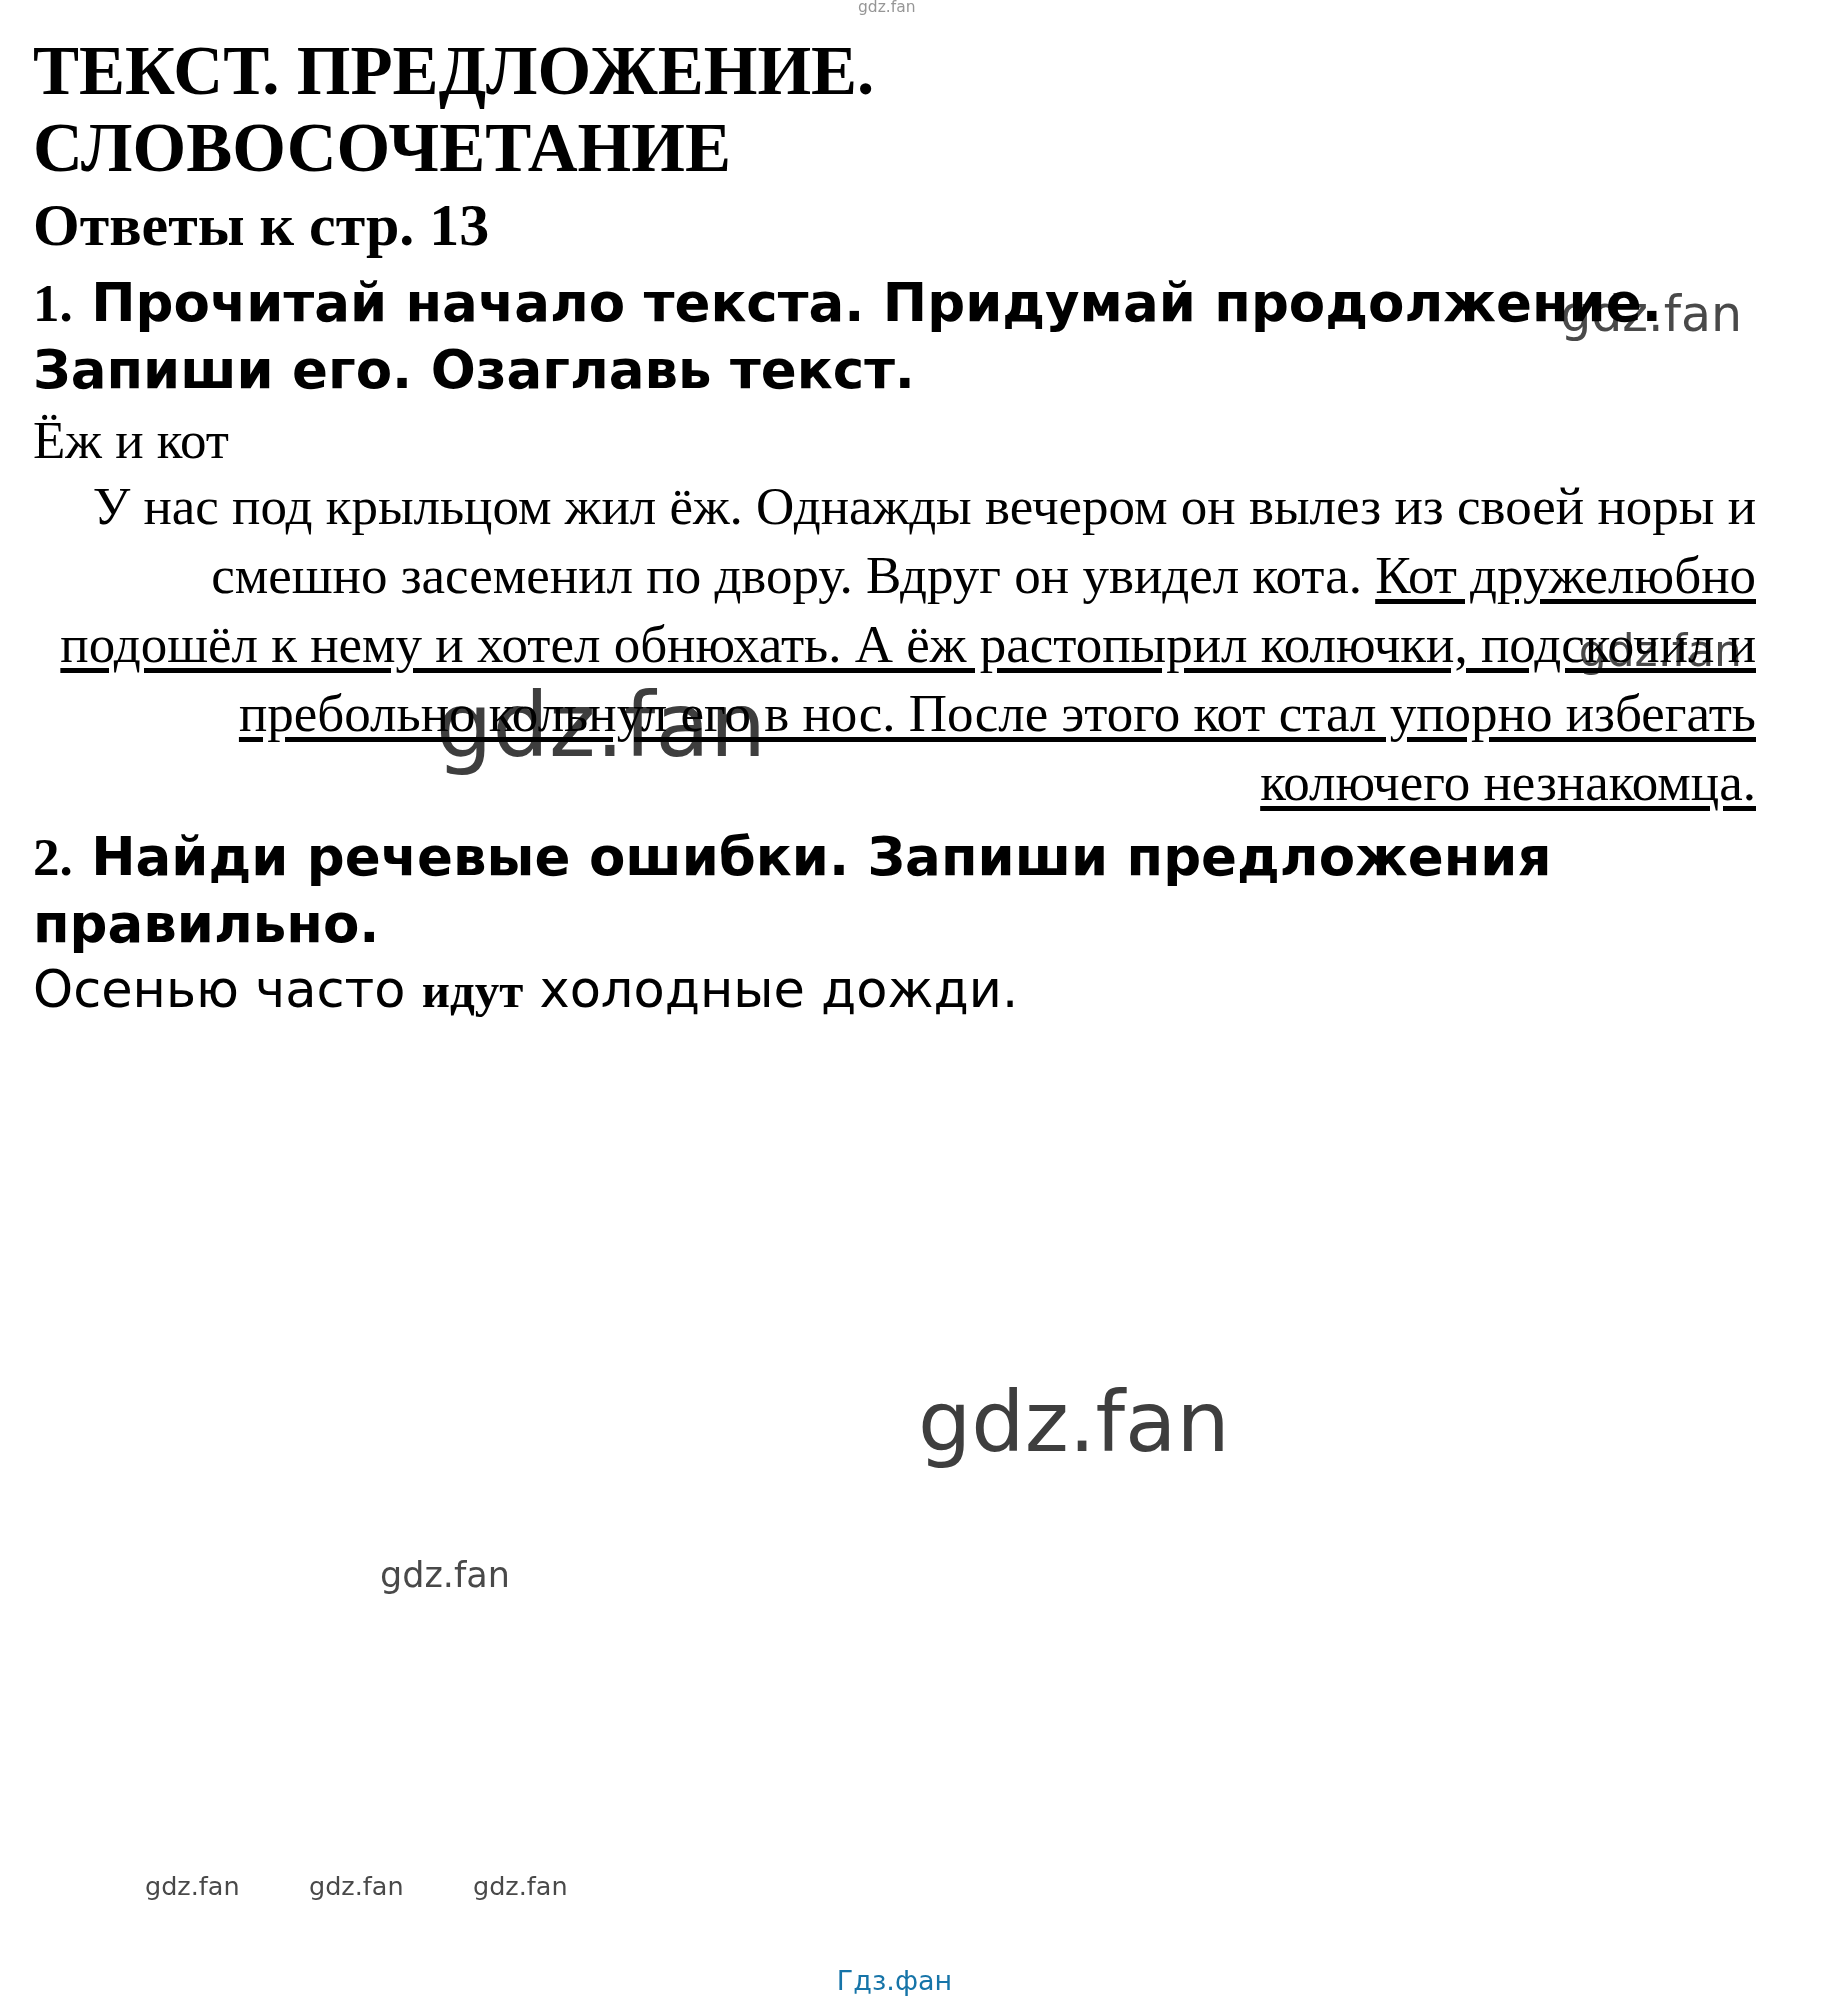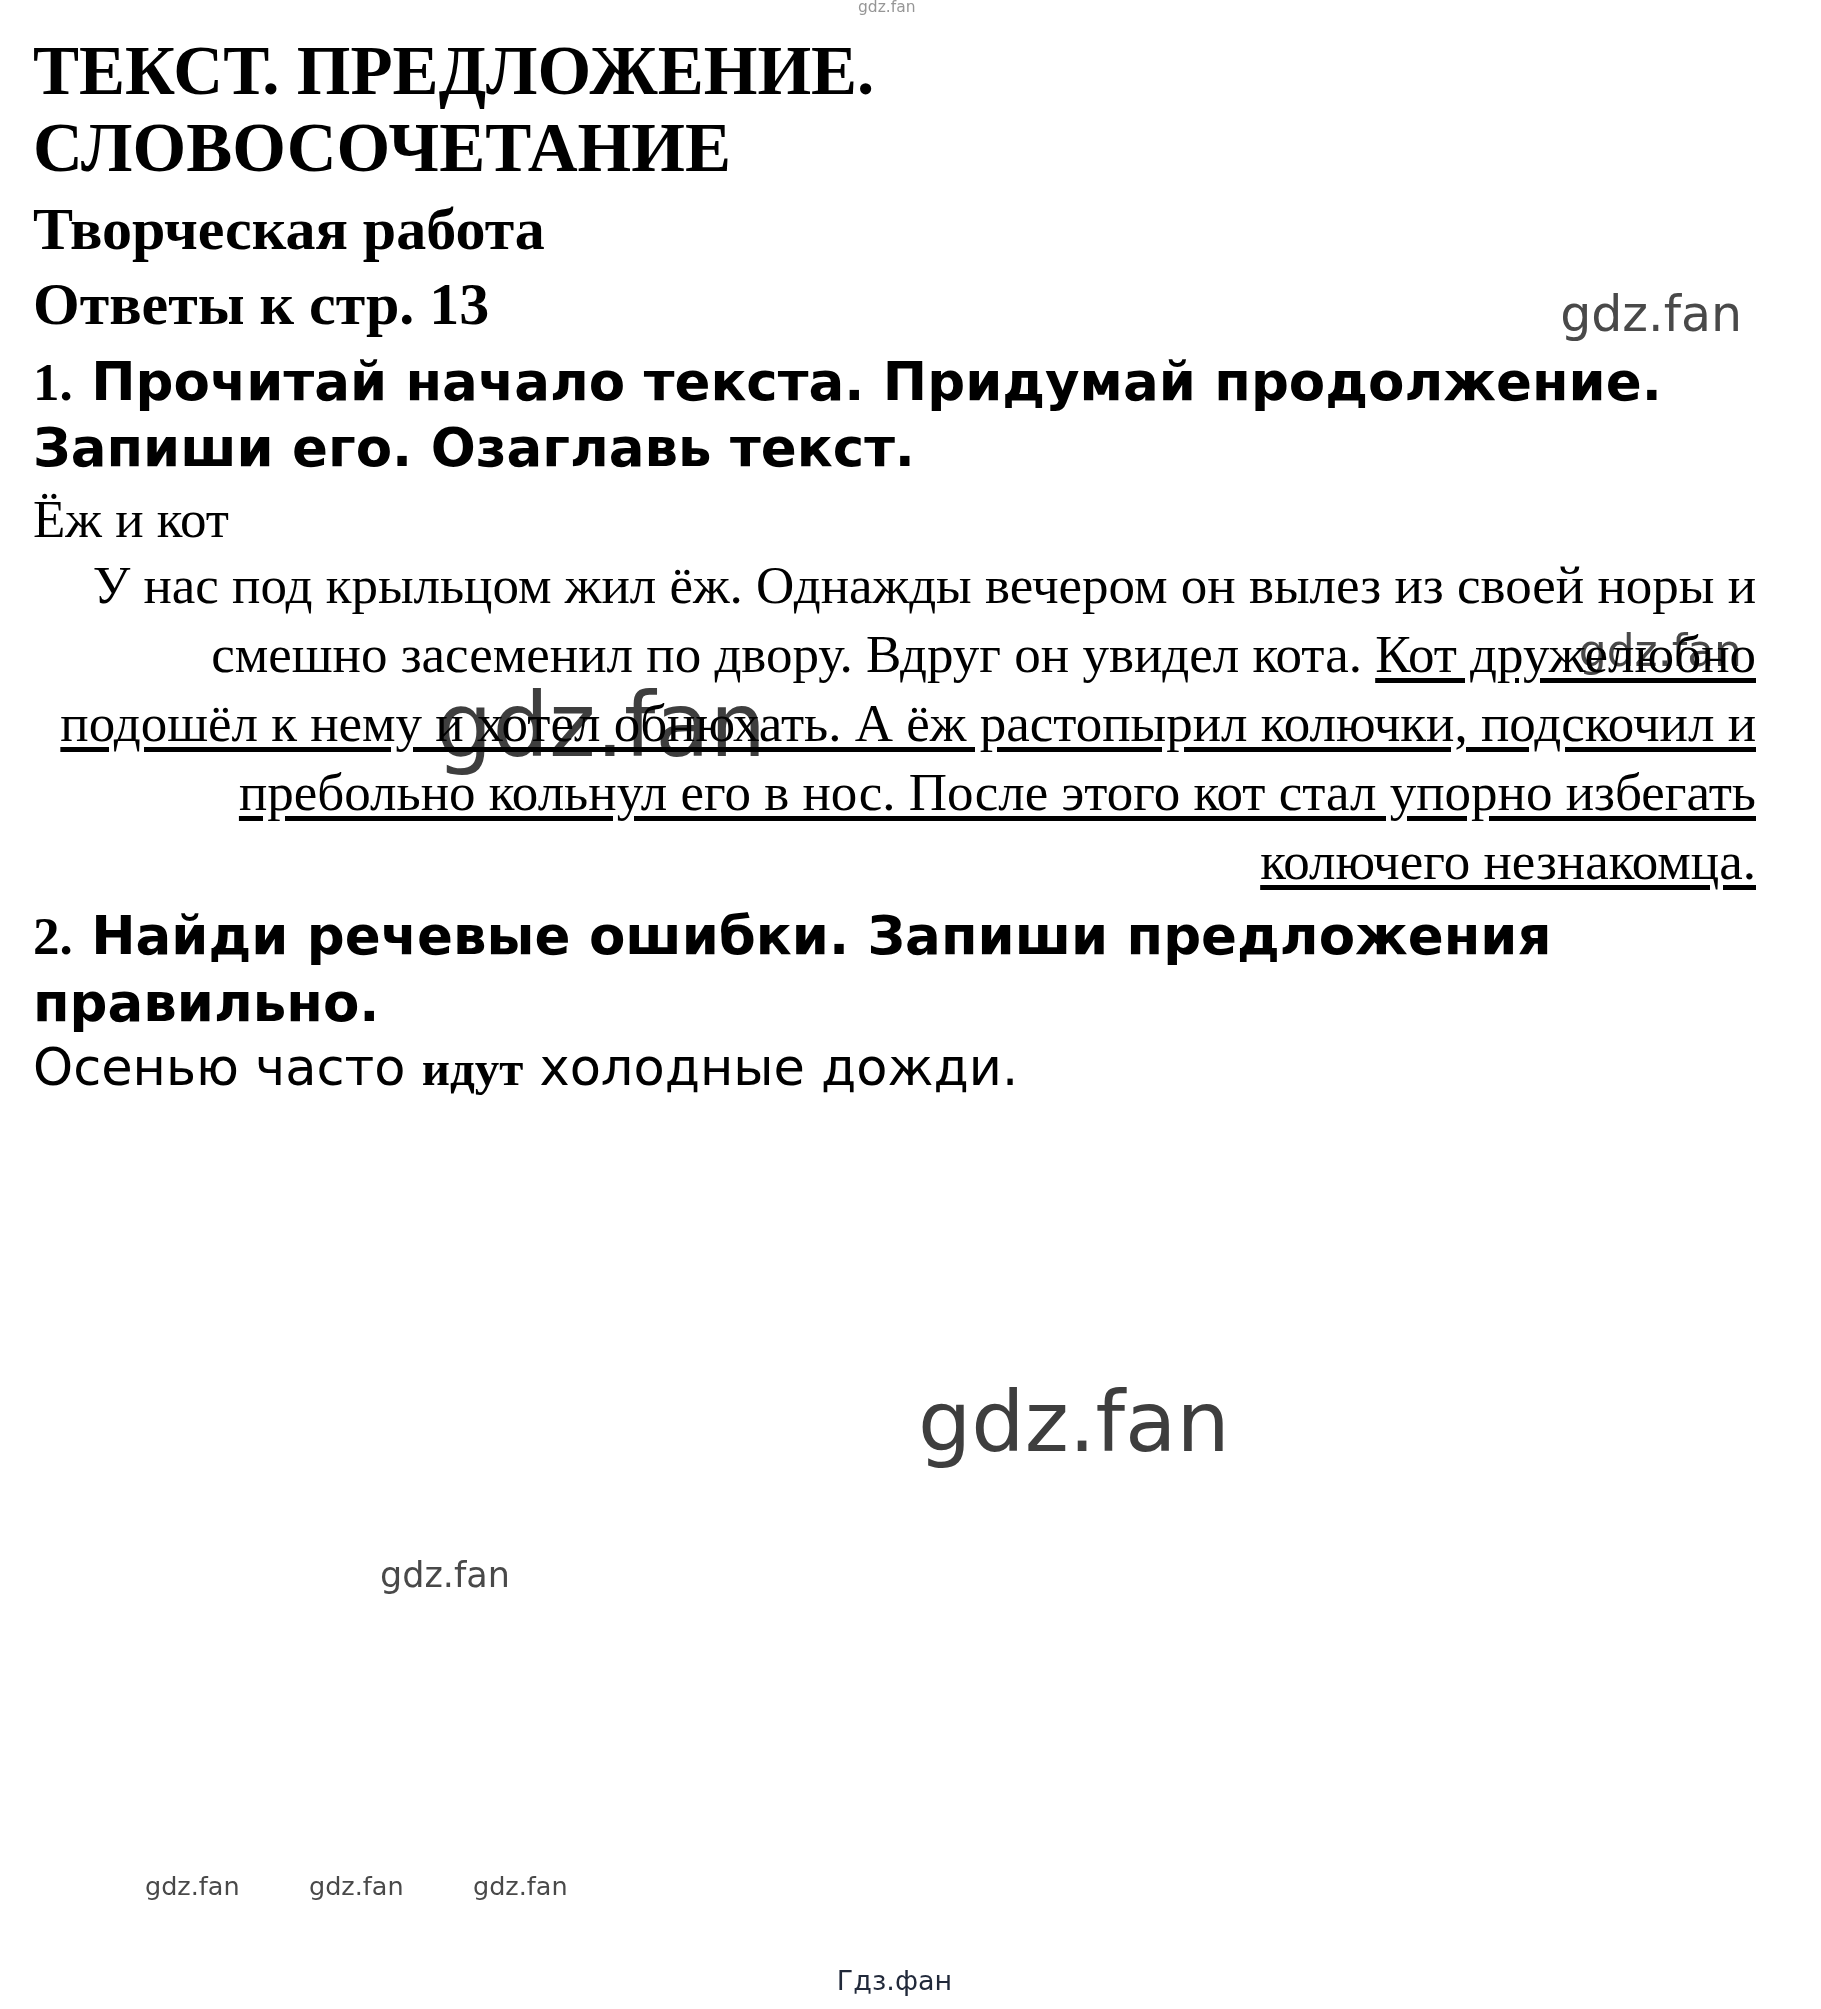--- a/index.html
+++ b/index.html
@@ -57,21 +57,21 @@
   }
   .wm-s1 { top: 1555px; left: 380px; font-size: 35px; }
   .wm-s2 { top: 1871px; left: 145px; font-size: 25.5px; }
   .wm-s3 { top: 1871px; left: 309px; font-size: 25.5px; }
   .wm-s4 { top: 1871px; left: 473px; font-size: 25.5px; }
   .wm-bottom {
     bottom: 12.7px;
     left: 50%;
     transform: translateX(-50%);
     font-size: 27px;
-    color: #0f172a;
+    color: #0369a1;
   }
 
   
   .doc-title {
     font-family: "Liberation Serif", serif;
     font-weight: bold;
     font-size: 69px;
     line-height: 1.12;
     letter-spacing: 0px;
     margin: 0;
@@ -174,21 +174,20 @@
   <div class="wm wm-big2">gdz.fan</div>
   <div class="wm wm-s1">gdz.fan</div>
   <div class="wm wm-s2">gdz.fan</div>
   <div class="wm wm-s3">gdz.fan</div>
   <div class="wm wm-s4">gdz.fan</div>
   <div class="wm wm-bottom">Гдз.фан</div>
 
   <div class="block">
     <h1 class="doc-title">ТЕКСТ. ПРЕДЛОЖЕНИЕ.</h1>
     <h1 class="doc-title" style="padding-top:0">СЛОВОСОЧЕТАНИЕ</h1>
-    <h2 class="doc-subtitle">Творческая работа</h2>
     <h2 class="doc-subtitle2">Ответы к стр. 13</h2>
   </div>
 
   <div class="block">
     <p class="task"><span class="task-serif-num">1.</span> <span>Прочитай начало текста. Придумай продолжение. Запиши его. Озаглавь текст.</span></p>
     <p class="answer-title"><span class="u">Ёж и кот</span></p>
     <p class="para"><span>У нас под крыльцом жил ёж. Однажды вечером он вылез из своей норы и смешно засеменил по двору. Вдруг он увидел кота.</span> <span class="u">Кот дружелюбно подошёл к нему и хотел обнюхать. А ёж растопырил колючки, подскочил и пребольно кольнул его в нос. После этого кот стал упорно избегать колючего незнакомца.</span></p>
   </div>
 
   <div class="block">

